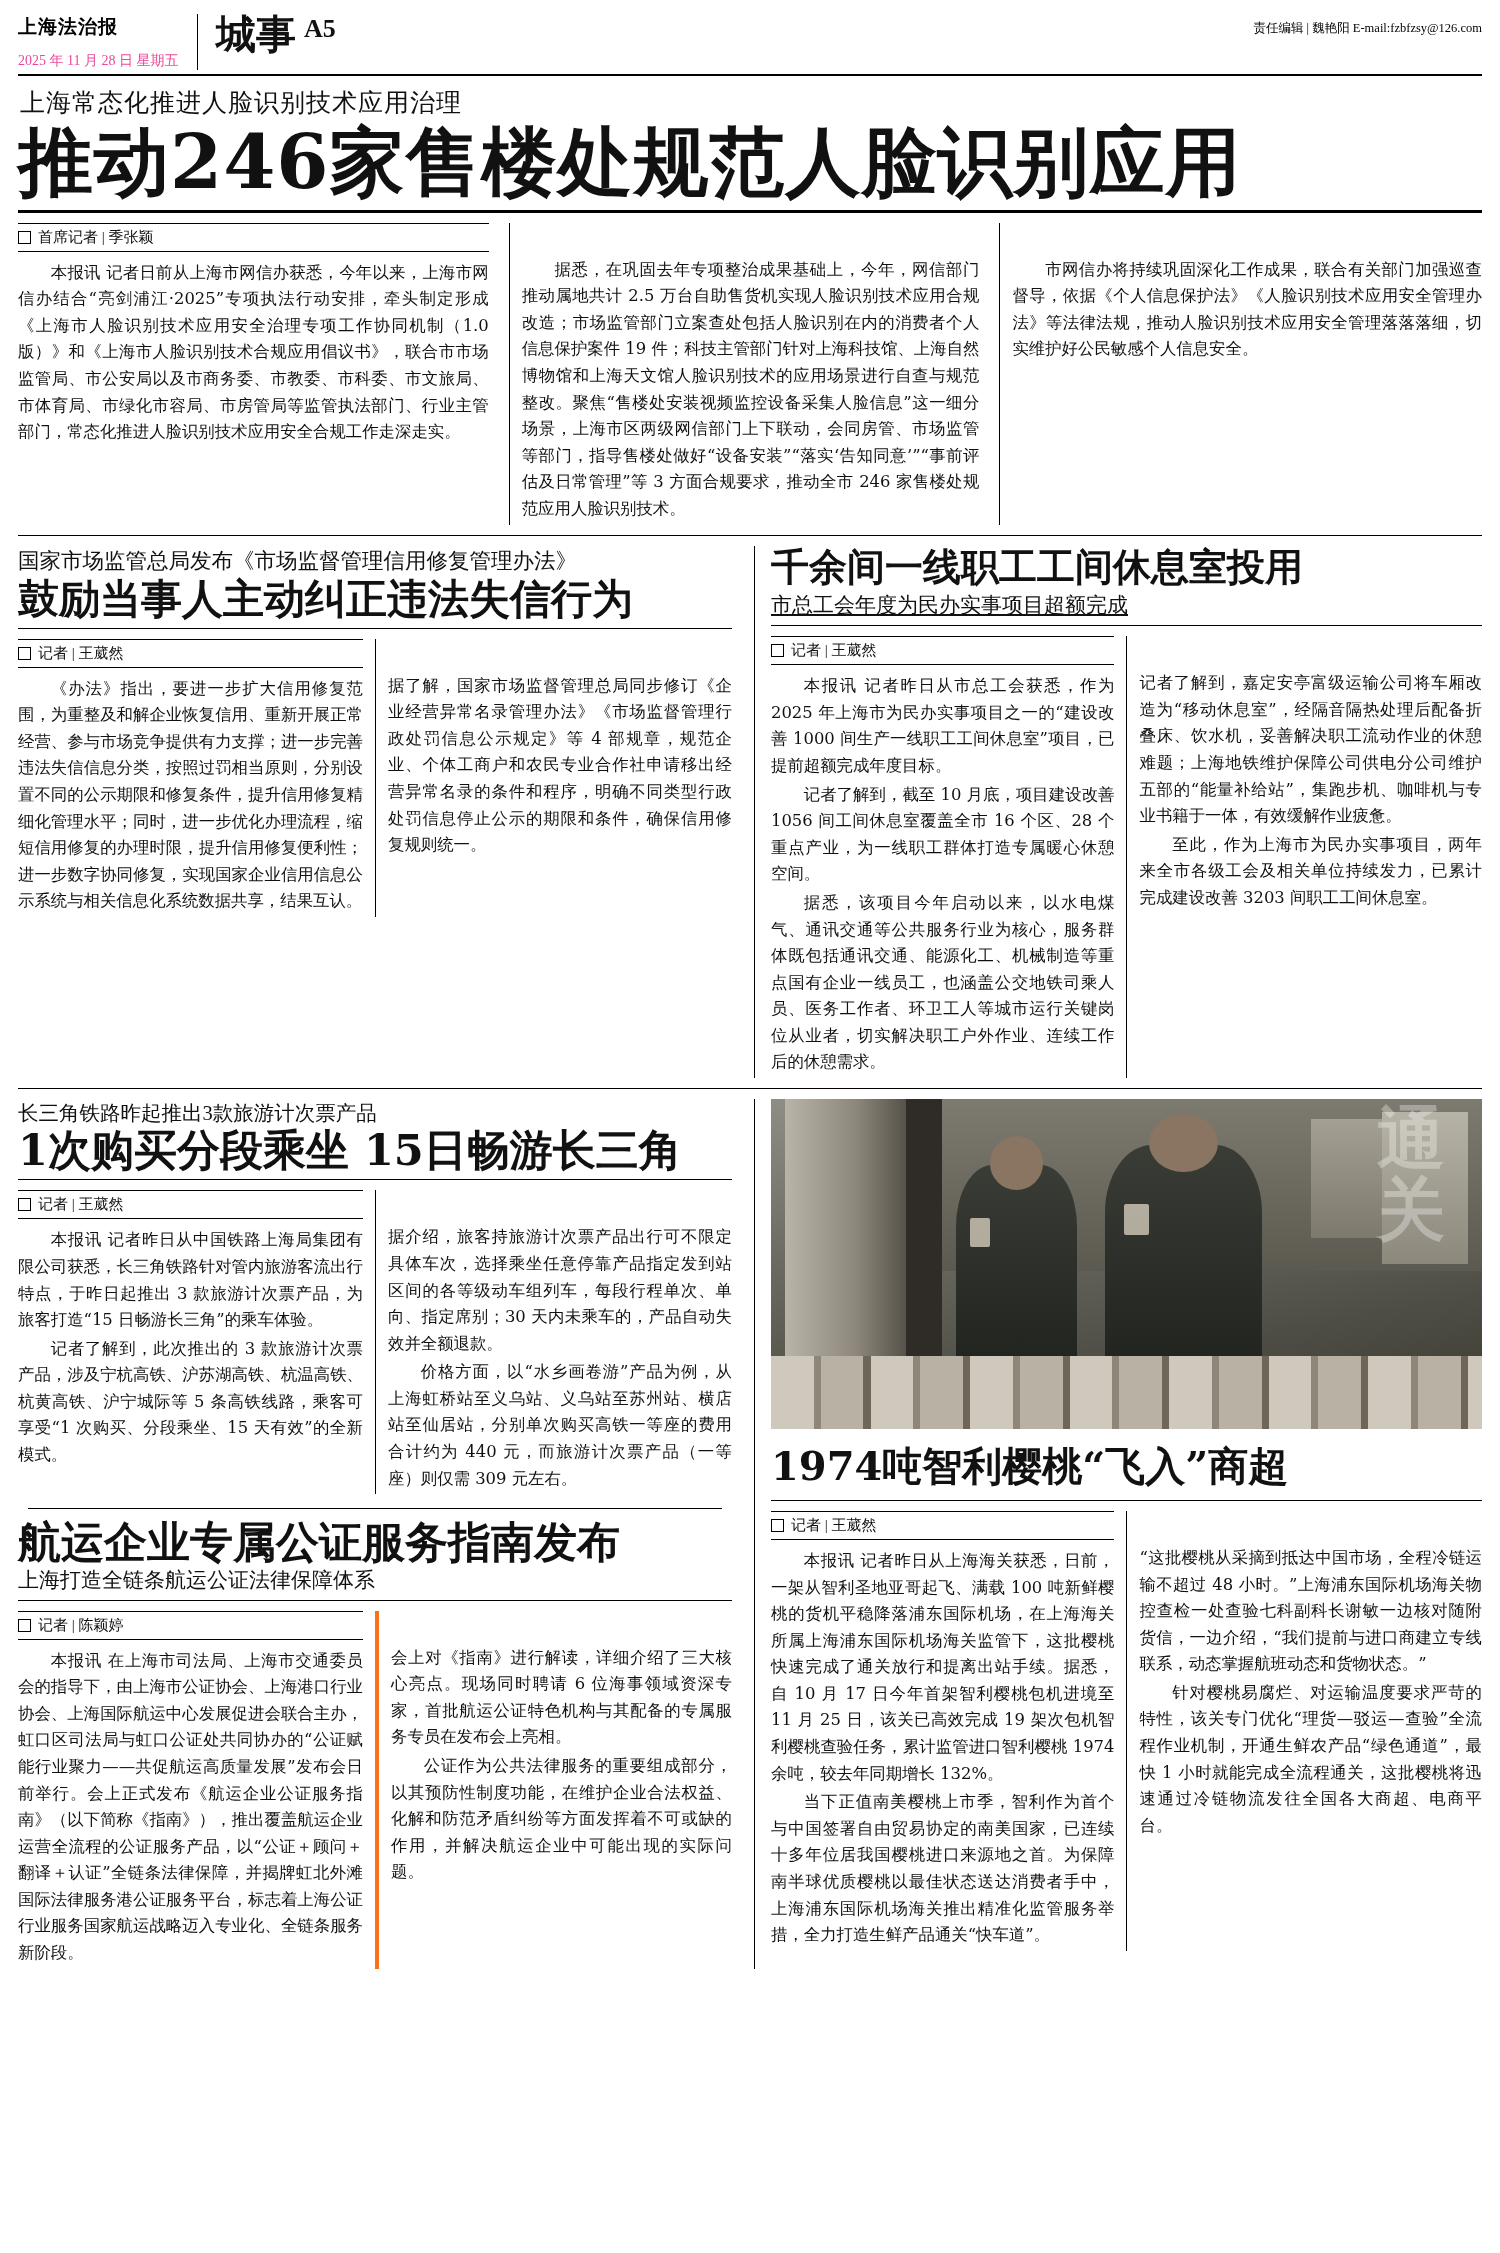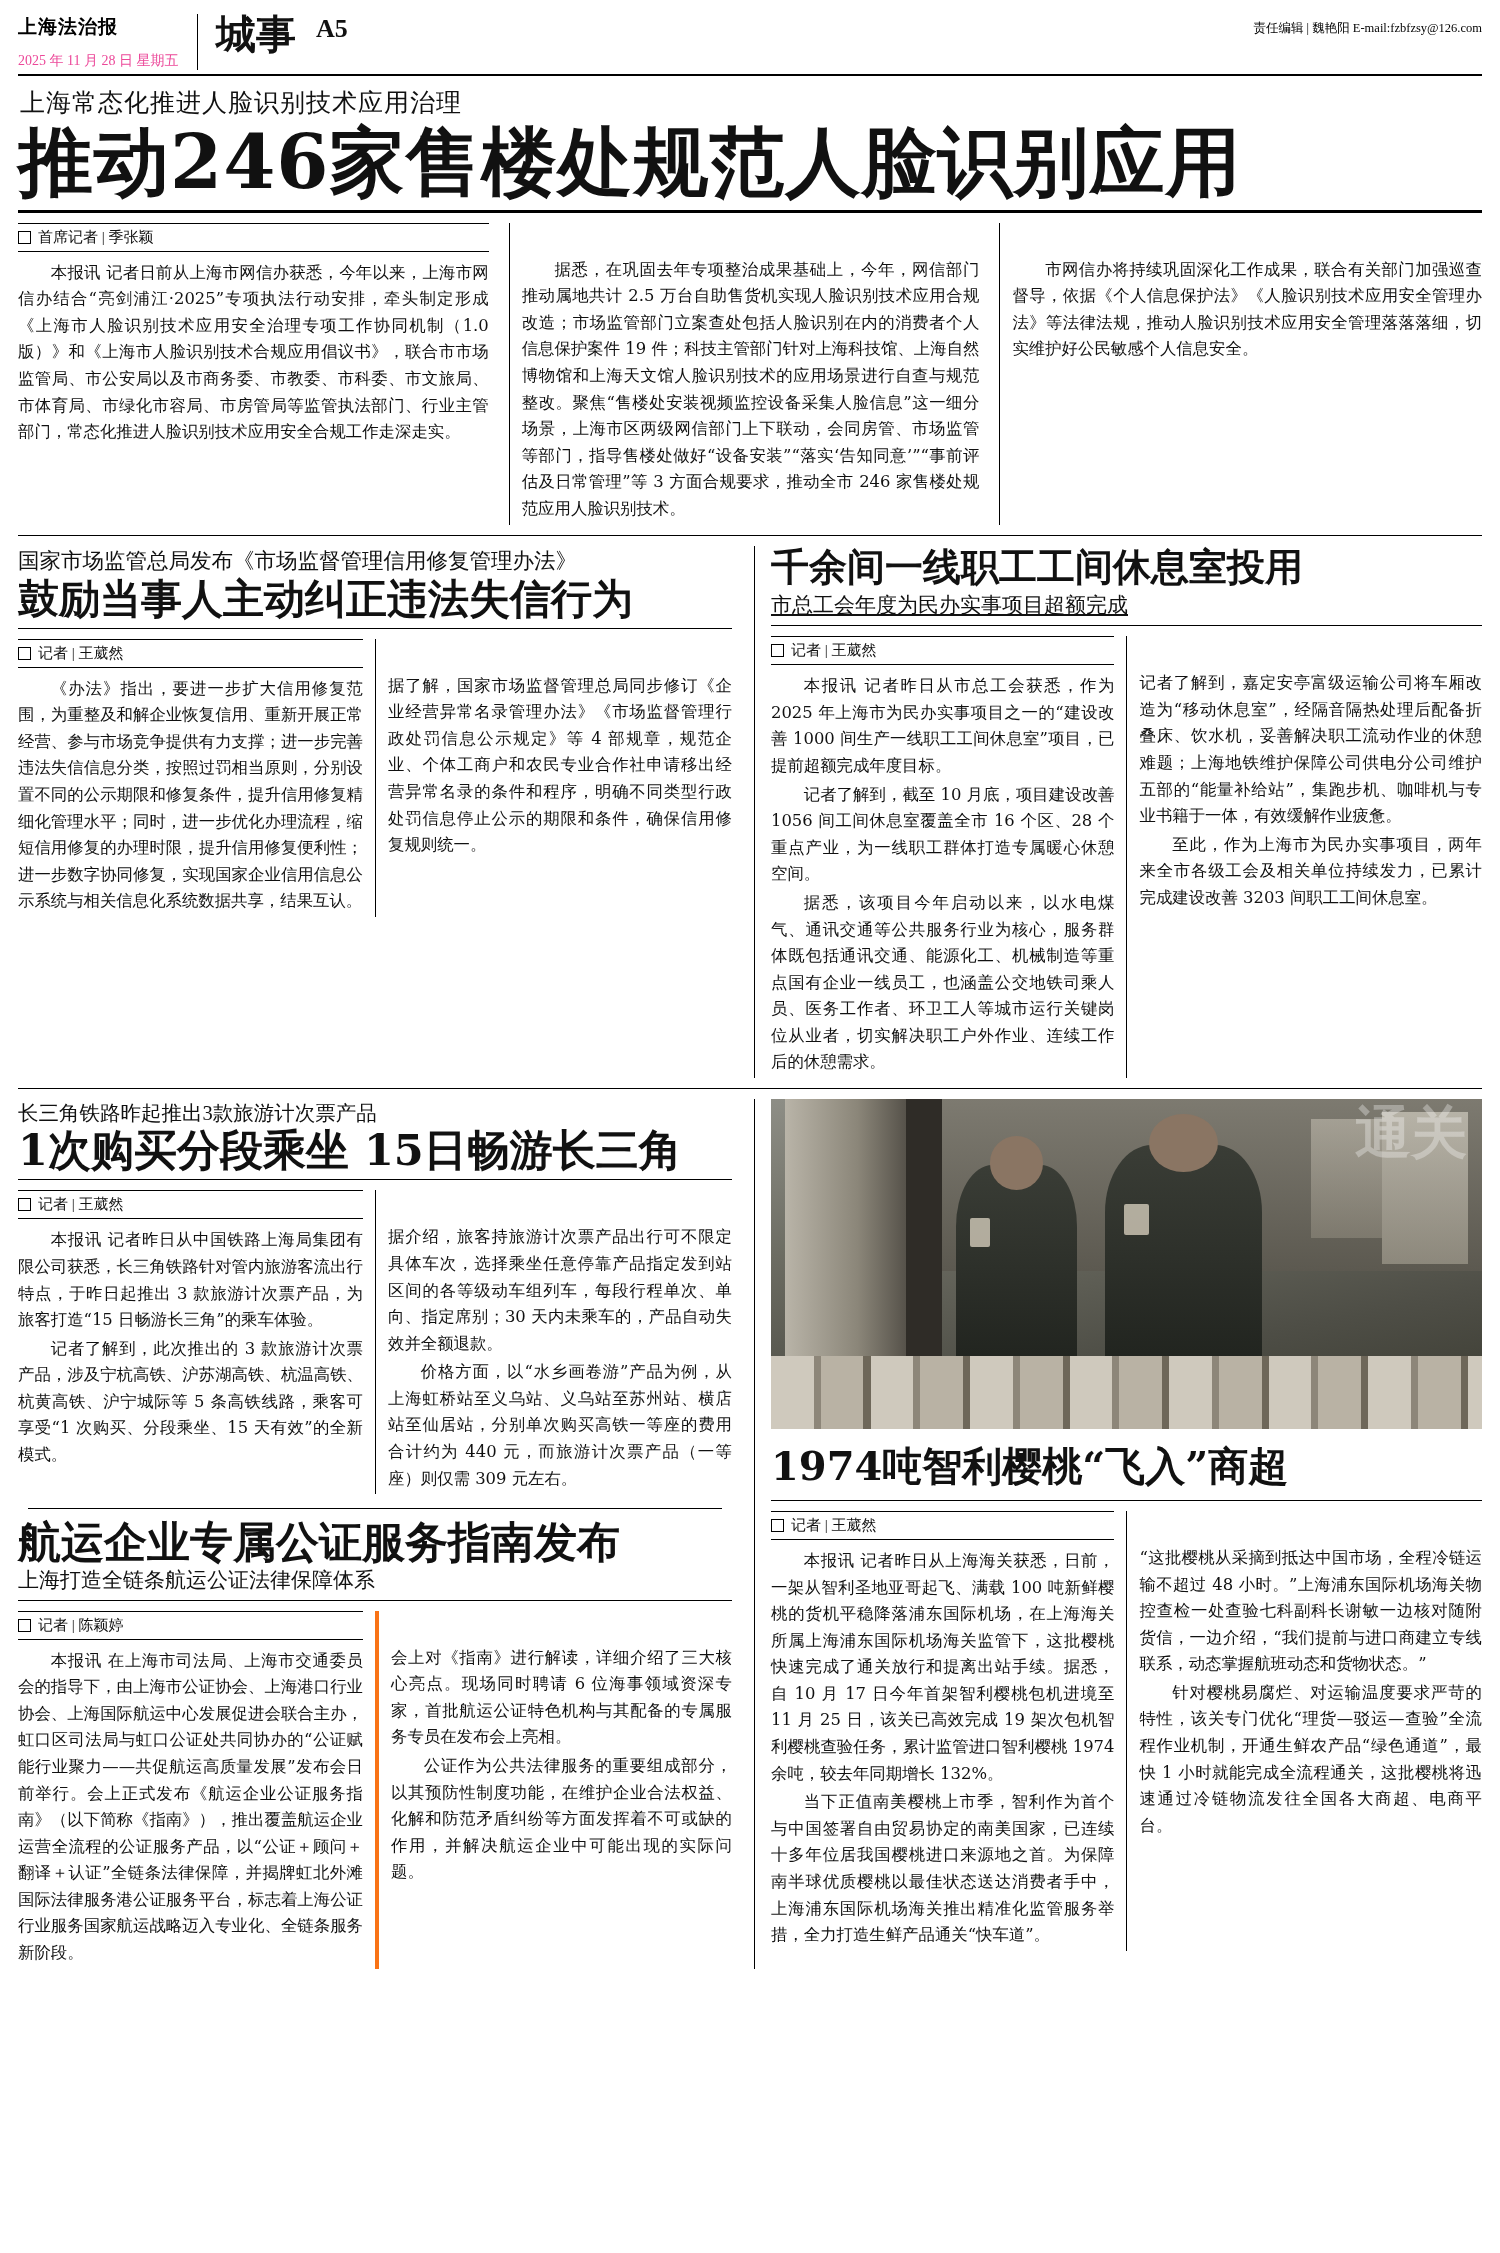--- a/index.html
+++ b/index.html
@@ -12,21 +12,21 @@
   }
   .page{width:1500px;height:2253px;position:relative;padding:8px;box-sizing:border-box;}
 
   
   .masthead{display:flex;align-items:stretch;padding:6px 10px 0 10px;box-sizing:border-box;}
   .mast-left{width:180px;border-right:1px solid #000;padding-right:8px;box-sizing:border-box;}
   .mast-logo{font-family:"DejaVu Serif",serif;font-weight:bold;font-size:19px;letter-spacing:1px;color:#000;}
   .mast-date{font-size:14px;margin-top:12px;color:#ec4899;}
   .mast-section{padding-left:18px;display:flex;align-items:flex-start;text-align:right;}
   .mast-section .sec-name{font-size:40px;font-weight:bold;line-height:1;font-family:"DejaVu Serif",serif;}
-  .mast-section .sec-page{font-size:26px;font-weight:bold;margin-left:20px;font-family:"Liberation Serif",serif;}
+  .mast-section .sec-page{font-size:26px;font-weight:bold;margin-left:8px;font-family:"Liberation Serif",serif;}
   .mast-right{margin-left:auto;font-size:12.5px;color:#000;padding-top:6px;text-align:right;white-space:nowrap;}
   .mast-rule{border-bottom:2px solid #000;margin:4px 10px 0 10px;}
 
   
   .lead-kicker{font-size:25px;padding:10px 12px 0 12px;letter-spacing:1px;}
   .lead-title{
     font-size:75px;font-weight:bold;line-height:1.05;padding:4px 10px 6px 10px;
     font-family:"DejaVu Serif",serif;letter-spacing:1px;white-space:nowrap;
   }
   .rule-thick{border-bottom:3px solid #000;margin:2px 10px 0 10px;}
@@ -76,21 +76,21 @@
   .ph-wall{position:absolute;left:24%;top:0;width:76%;height:52%;background:linear-gradient(180deg,#7d7a70,#5c5950);}
   .ph-person{position:absolute;bottom:18%;width:17%;height:62%;background:linear-gradient(180deg,#3a3d36,#20231e);border-radius:30% 30% 6% 6%;}
   .ph-p1{left:26%;}
   .ph-p2{left:47%;width:22%;height:68%;}
   .ph-head{position:absolute;top:-14%;left:28%;width:44%;height:26%;background:#8a7563;border-radius:50%;}
   .ph-boxes{position:absolute;left:0;bottom:0;width:100%;height:22%;background:repeating-linear-gradient(90deg,#cfc9bd 0 6%,#8d8679 6% 7%,#b9b2a4 7% 13%,#6e6759 13% 14%);}
   .ph-badge{position:absolute;top:26%;left:12%;width:16%;height:14%;background:#c9c2b2;border-radius:2px;opacity:.85;}
   .ph-cal{position:absolute;right:2%;top:4%;width:12%;height:46%;background:linear-gradient(180deg,#e8e3d6,#b3ad9e);opacity:.55;}
   .ph-cal2{position:absolute;right:14%;top:6%;width:10%;height:36%;background:linear-gradient(180deg,#d8d2c4,#9e988a);opacity:.45;}
   .wm{position:absolute;right:6px;top:4px;width:130px;text-align:center;color:rgba(255,255,255,.32);
-      font-size:56px;font-family:"DejaVu Serif",serif;line-height:1.05;font-weight:bold;letter-spacing:0;}
+      font-size:68px;font-family:"DejaVu Serif",serif;line-height:1.05;font-weight:bold;letter-spacing:0;}
 
   .photo-head{font-size:40px;font-weight:bold;font-family:"DejaVu Serif",serif;margin-top:10px;white-space:nowrap;}
 
   .blocktitle-big{font-size:43px;font-weight:bold;font-family:"DejaVu Serif",serif;line-height:1.08;white-space:nowrap;}
   .kicker-sm{font-size:20.5px;}
   .sub-sm{font-size:21px;}
   .mt10{margin-top:10px;}
   .mt14{margin-top:14px;}
 </style>
 </head>

